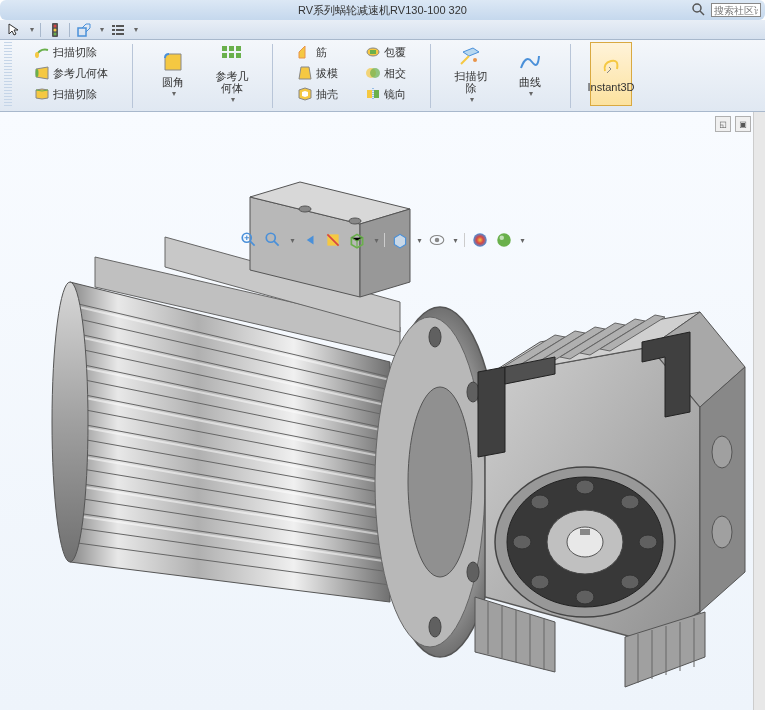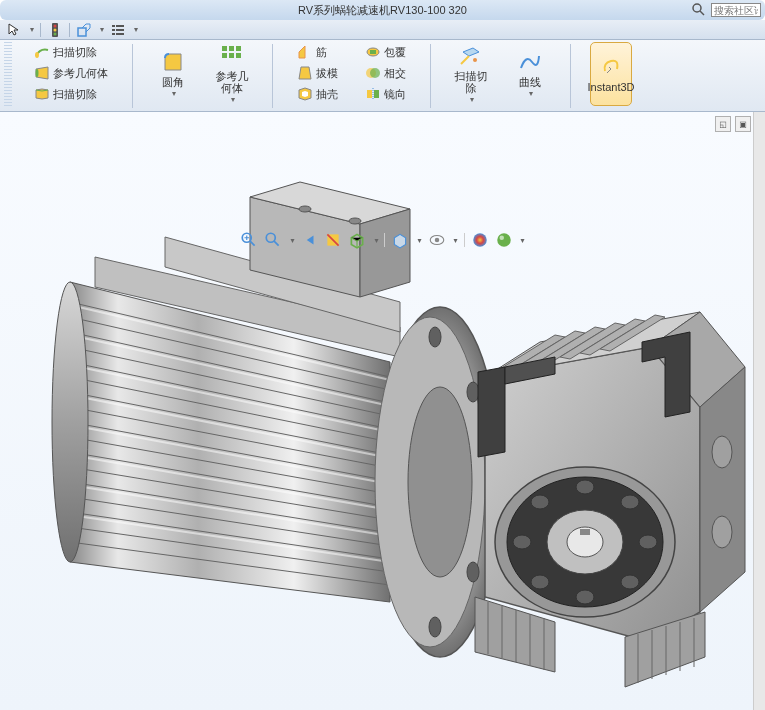--- a/index.html
+++ b/index.html
@@ -11,21 +11,21 @@
 
 .quick-bar { height: 20px; background: linear-gradient(#e8eef6, #d5e0ee); border-bottom: 1px solid #a8b8cc; display: flex; align-items: center; gap: 6px; padding: 0 6px; }
 .qb-btn { width: 16px; height: 16px; display: flex; align-items: center; justify-content: center; cursor: pointer; }
 .qb-sep { width: 1px; height: 14px; background: #a8b8cc; }
 
 .ribbon { height: 72px; background: linear-gradient(#f4f7fb, #e0e8f2); border-bottom: 1px solid #a8b8cc; display: flex; align-items: flex-start; padding: 2px 4px; gap: 17px; }
 .ribbon-group { display: flex; flex-direction: column; gap: 1px; padding: 0 2px; }
 .ribbon-sep { width: 1px; height: 64px; background: #b8c5d8; margin: 2px 2px; }
 .rb-item { display: flex; align-items: center; gap: 3px; height: 20px; padding: 0 3px; font-size: 11px; color: #333; cursor: pointer; }
 .rb-big { display: flex; flex-direction: column; align-items: center; justify-content: center; width: 42px; height: 64px; font-size: 11px; color: #333; cursor: pointer; text-align: center; line-height: 1.1; gap: 2px; }
-.rb-big.active { background: linear-gradient(#fff3d9, #fce29f); border: 1px solid #d9a941; border-radius: 5px; }
+.rb-big.active { background: linear-gradient(#fff3d9, #fce29f); border: 1px solid #d9a941; border-radius: 0; }
 .dd-arrow { font-size: 8px; color: #666; margin-left: 2px; }
 
 .icon { width: 16px; height: 16px; display: inline-block; flex-shrink: 0; }
 .icon-big { width: 24px; height: 24px; }
 
 .view-toolbar { height: 24px; display: flex; align-items: center; justify-content: center; gap: 6px; background: transparent; position: absolute; top: 116px; left: 0; right: 0; z-index: 10; }
 .vt-btn { width: 18px; height: 18px; cursor: pointer; display: flex; align-items: center; justify-content: center; }
 .vt-sep { width: 1px; height: 14px; background: #ccc; }
 
 .viewport { position: absolute; top: 112px; left: 0; right: 0; bottom: 0; background: linear-gradient(#f8fbff 0%, #eef4fb 100%); overflow: hidden; }

